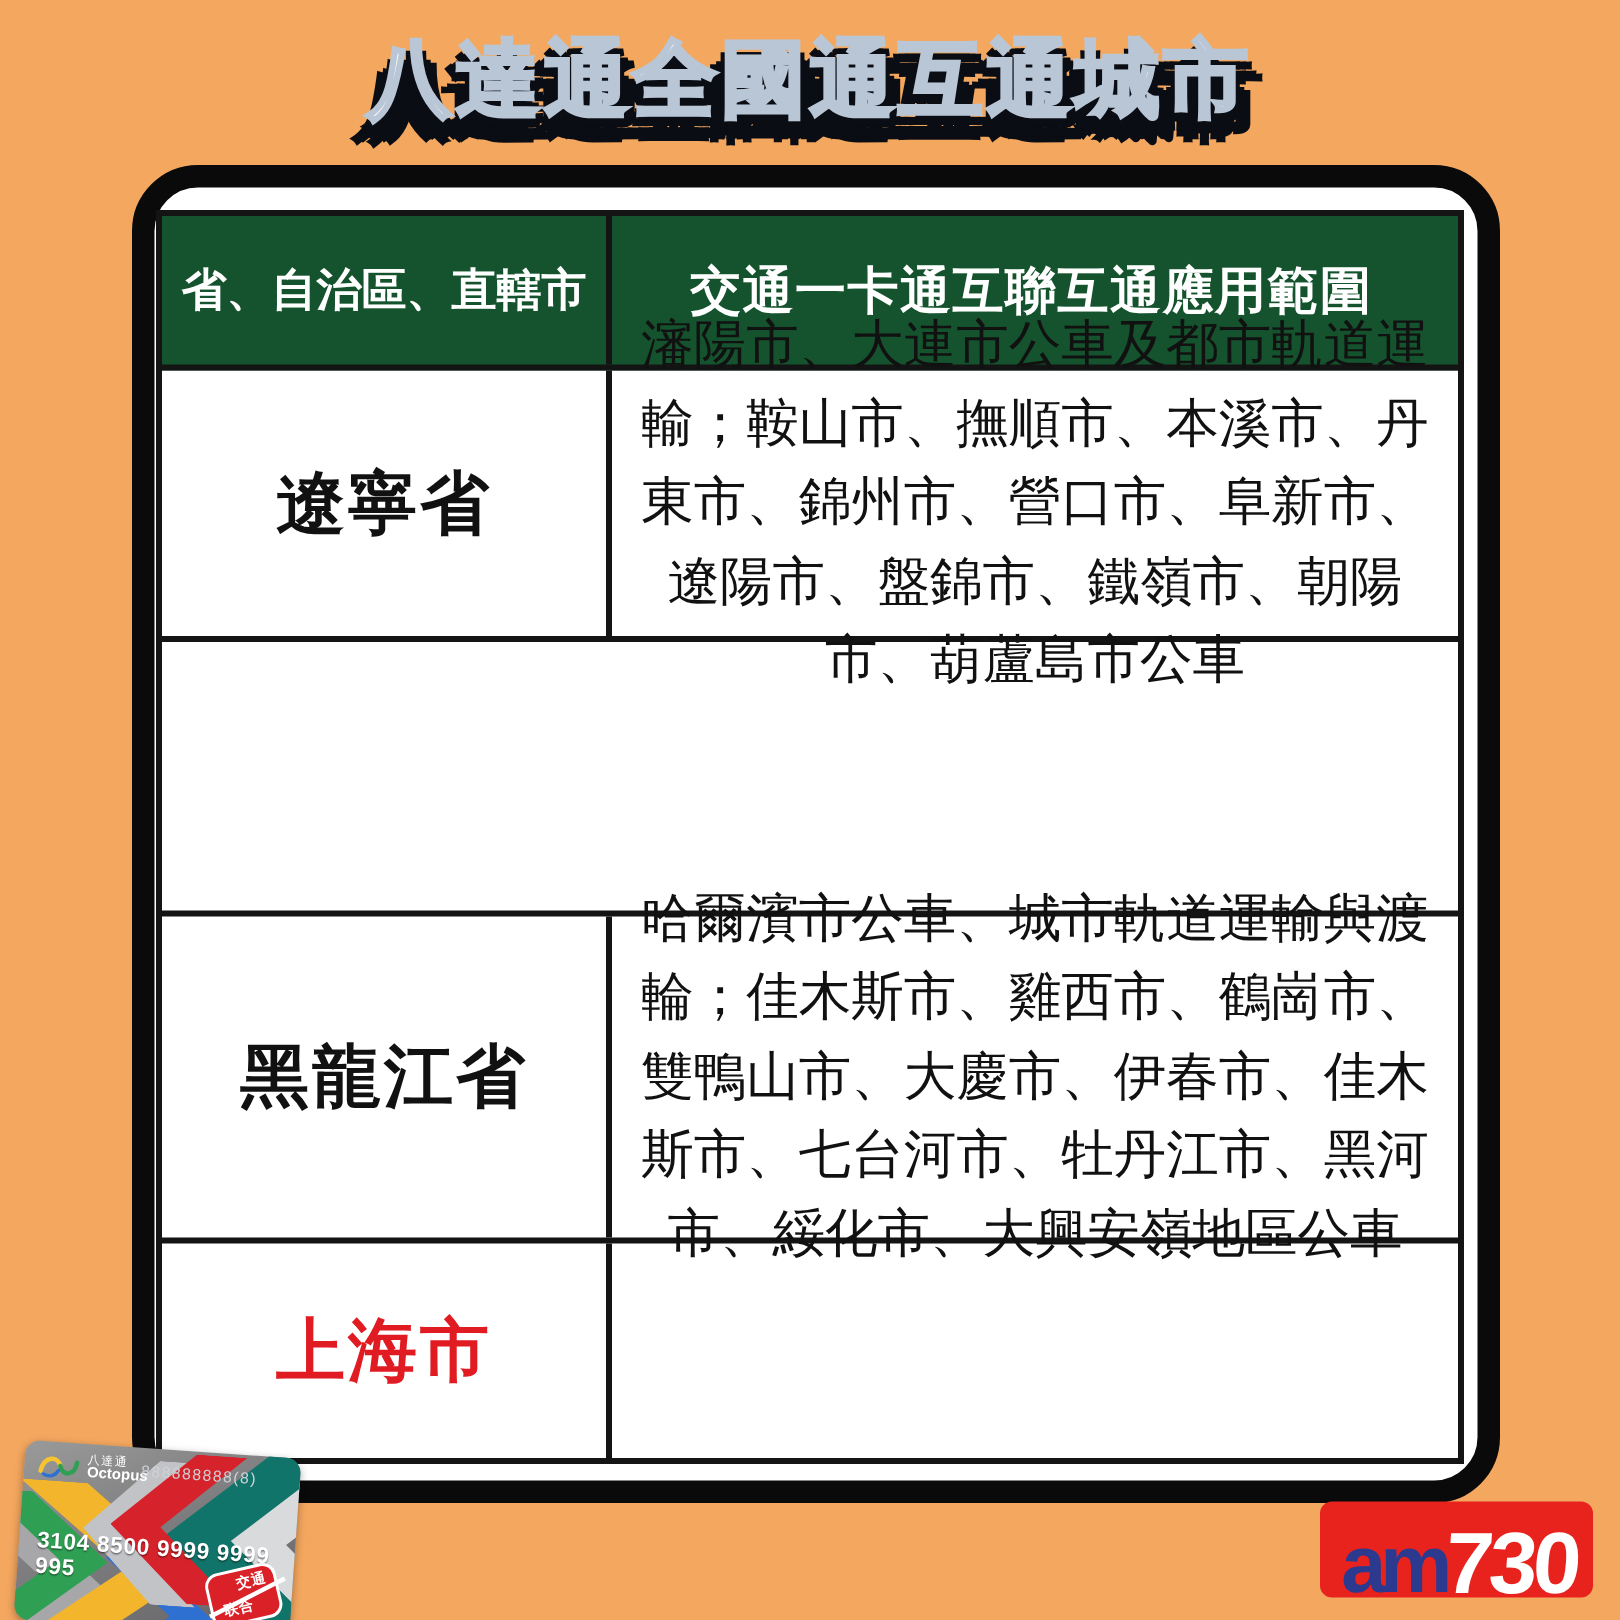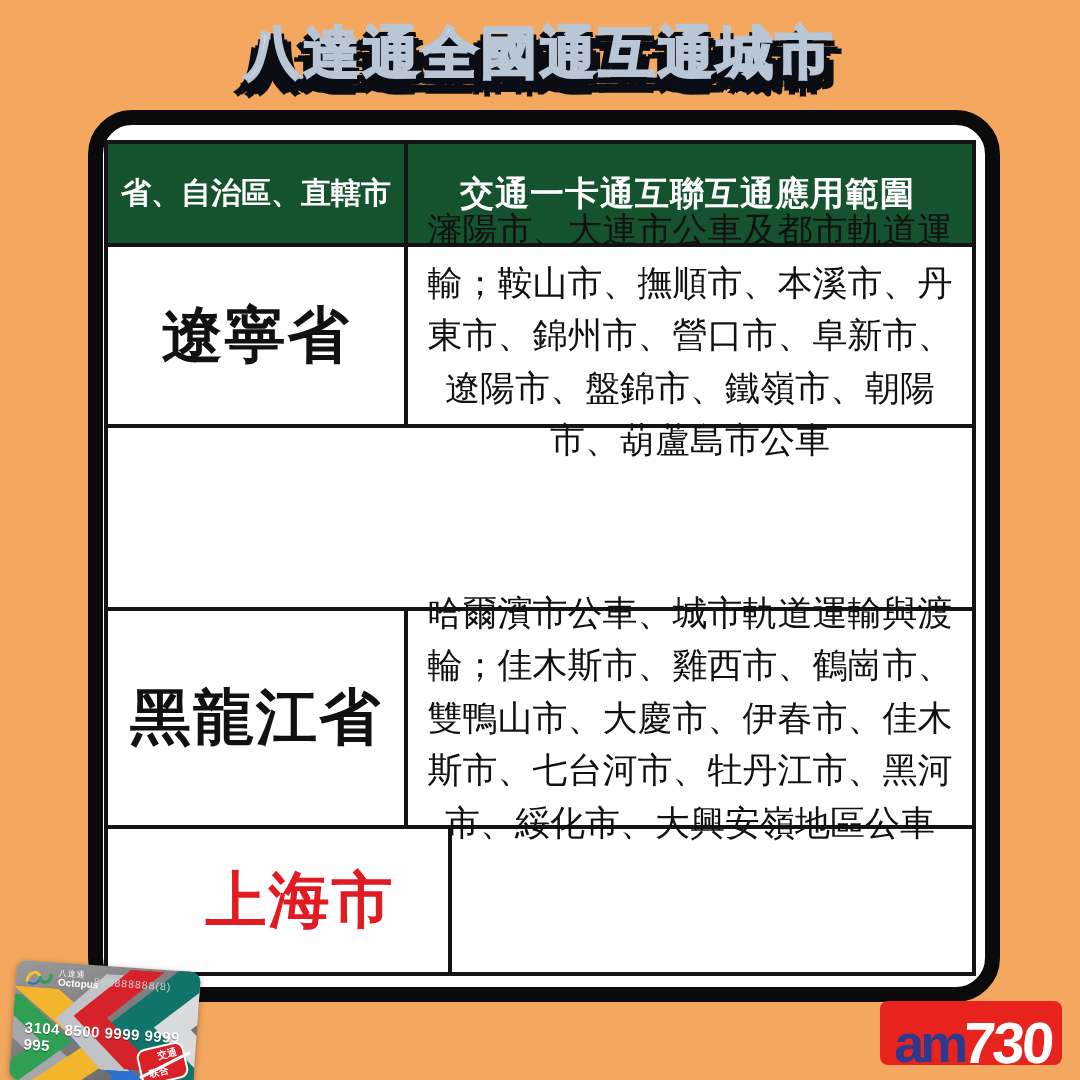--- a/index.html
+++ b/index.html
@@ -57,22 +57,22 @@
     padding:8px 9px;
   }
   .t-header { background:#14532d;gap:43px; }
   .t-header .cell-left, .t-header .cell-right { border-color:#141414; }
   .h-left  { color:#ffffff; font-weight:bold; font-size:30px; letter-spacing:0; }
   .h-right { color:#ffffff; font-weight:bold; font-size:34px; letter-spacing:1px; }
   .row-h { height:103px; }
   .row-1 { height:181px; }
   .row-2 { height:183px; }
   .row-3 { height:218px; }
-  .row-4 { height:143px;margin-left:44px; }
-  .region { font-size:61px; font-weight:bold; color:#111111; letter-spacing:2px; }
+  .row-4 { height:143px; }
+  .region { font-size:46px; font-weight:bold; color:#111111; letter-spacing:2px; }
   .row-shanghai .region { color:#e01b22; }
   .scope {
     font-size:35px; color:#111111; line-height:1.5;
     text-align:center;
   }
   .row-4 .scope { font-size:30px; }
 
   
   .ocard {
     position:absolute; left:13px; top:966px;

